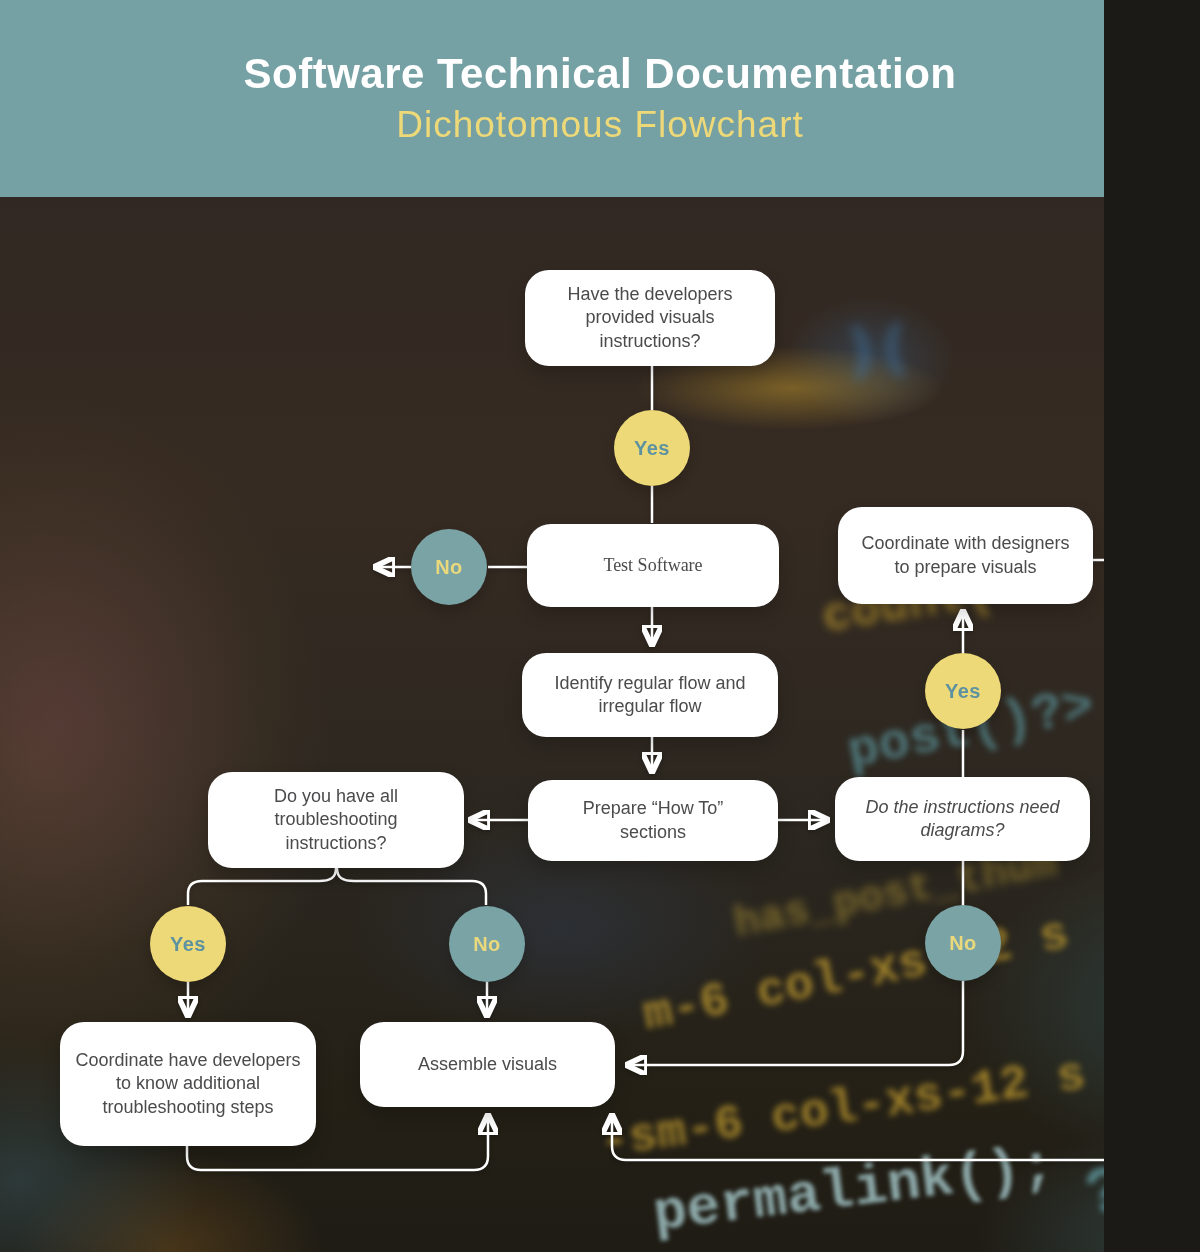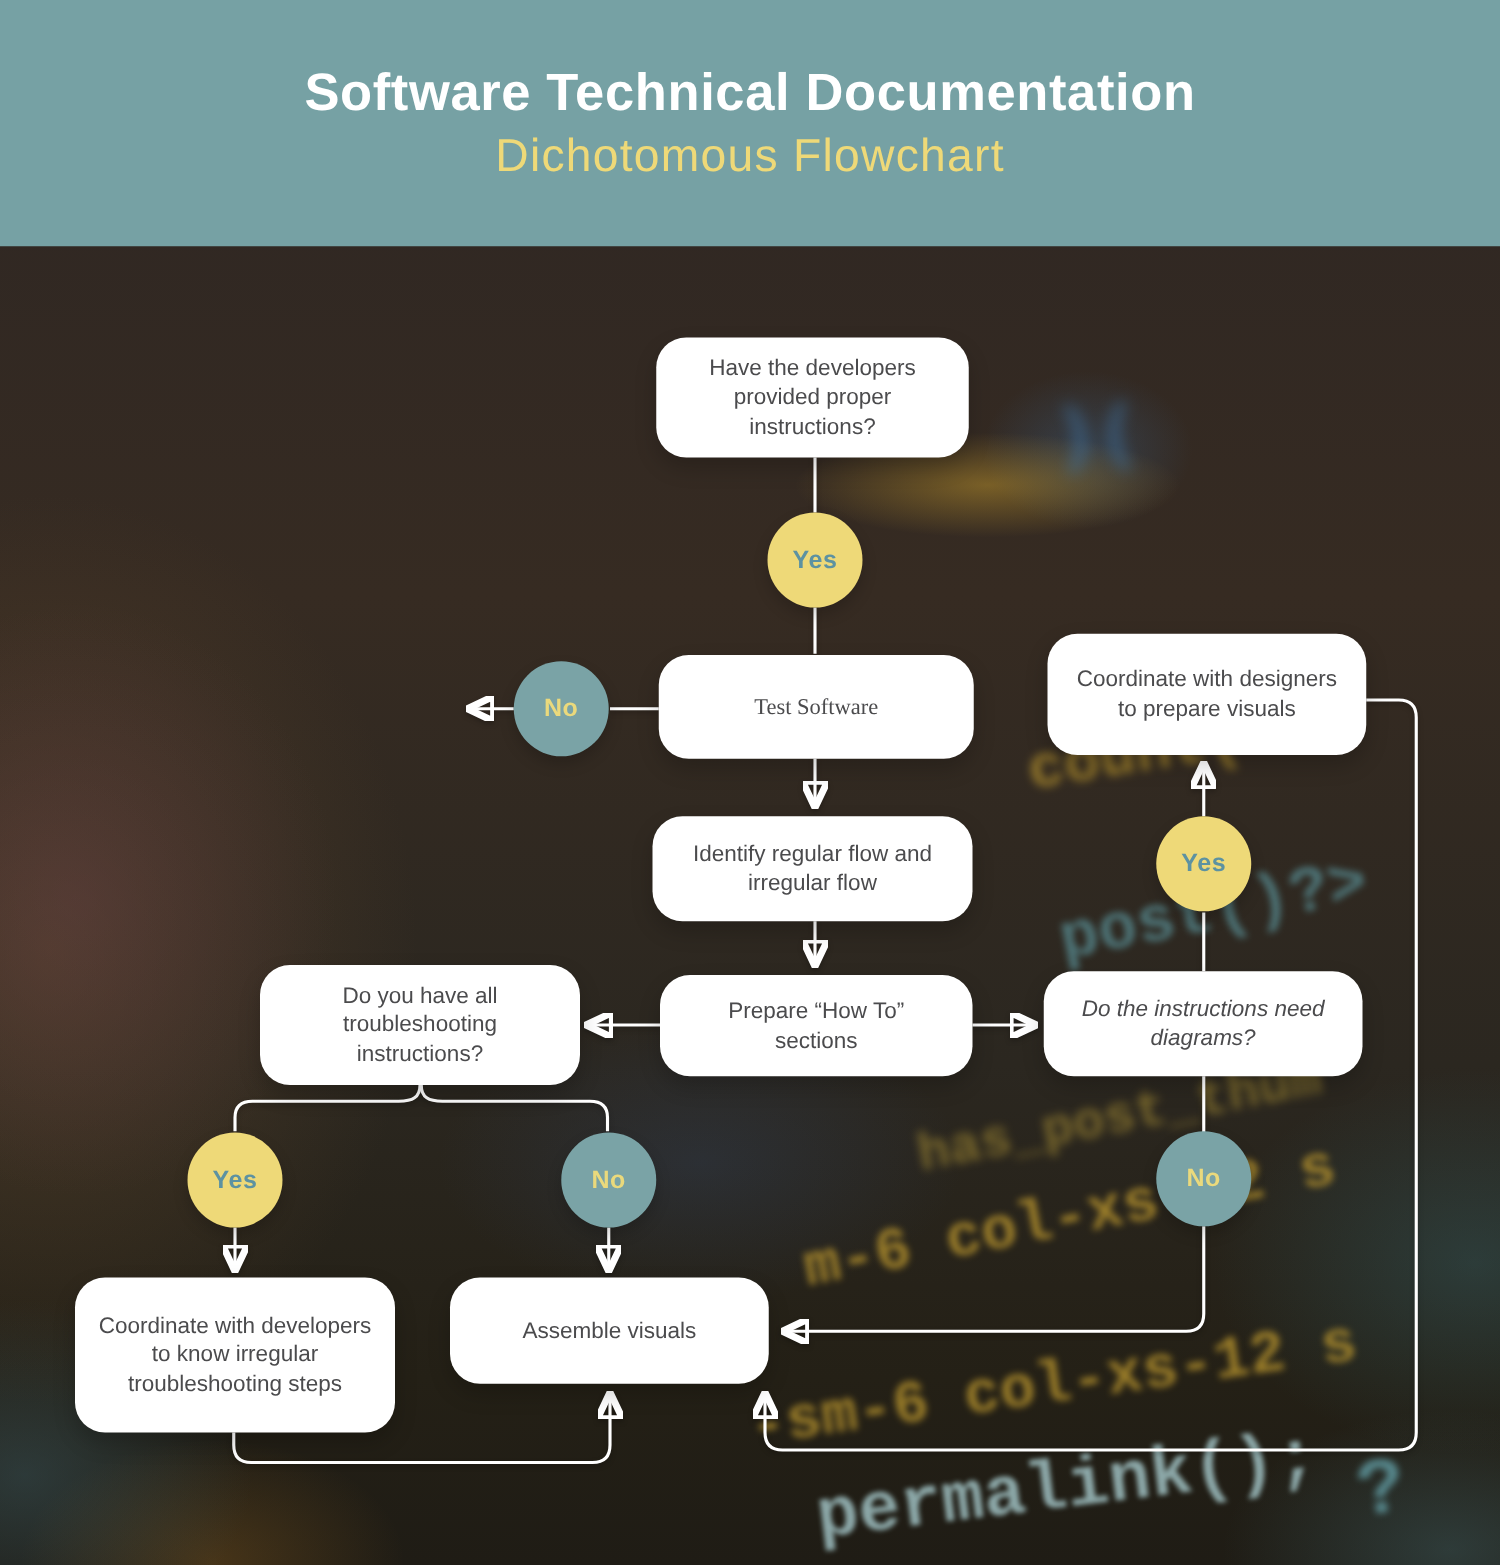--- a/index.html
+++ b/index.html
@@ -7,21 +7,21 @@
     --accent-yellow:#eed978;
     --accent-teal:#7aa3a6;
     --yellow-text:#5d92a1;
     --teal-text:#ead97c;
     --line:#ffffff;
     --box-text:#4b4b4d;
   }
   *{margin:0;padding:0;box-sizing:border-box;}
   html,body{background:#1c1a17;}
   .page{
-    position:relative;width:1200px;height:1252px;overflow:hidden;
+    position:relative;width:1104px;height:1252px;overflow:hidden;
     font-family:"Liberation Sans","DejaVu Sans",sans-serif;
     background:
       radial-gradient(220px 60px at 790px 388px, rgba(205,160,45,.45), transparent 70%),
       radial-gradient(120px 90px at 870px 360px, rgba(60,105,150,.35), transparent 70%),
       radial-gradient(300px 340px at 60px 720px, rgba(128,70,100,.22), transparent 70%),
       radial-gradient(420px 520px at 40px 760px, rgba(98,72,44,.55), transparent 70%),
       radial-gradient(260px 200px at 20px 1180px, rgba(66,108,122,.35), transparent 70%),
       radial-gradient(300px 220px at 1180px 1010px, rgba(58,118,130,.30), transparent 70%),
       radial-gradient(260px 160px at 1160px 1240px, rgba(80,130,140,.30), transparent 70%),
       radial-gradient(220px 140px at 170px 1250px, rgba(190,125,35,.25), transparent 70%),
@@ -135,42 +135,42 @@
     <path d="M963 981 V1051 Q963 1065 949 1065 H628" marker-end="url(#arrow)"></path>
     <path d="M1093 560 H1119 Q1133 560 1133 574 V1146 Q1133 1160 1119 1160 H626 Q612 1160 612 1146 V1116" marker-end="url(#arrow)"></path>
     <path d="M336 868 C336 878 330 881 319 881 H202 Q188 881 188 894 V905"></path>
     <path d="M337 868 C337 878 343 881 354 881 H472 Q486 881 486 894 V905"></path>
     <path d="M188 982 V1015" marker-end="url(#arrow)"></path>
     <path d="M487 982 V1015" marker-end="url(#arrow)"></path>
     <path d="M187 1146 V1156 Q187 1170 201 1170 H474 Q488 1170 488 1156 V1116" marker-end="url(#arrow)"></path>
   </svg>
 
   <div class="box n-start">
-    <span>Have the developers provided proper instructions?</span>
+    <span>Have the developers provided visuals instructions?</span>
   </div>
   <div class="box n-test">
     <span>Test Software</span>
   </div>
   <div class="box n-designers">
     <span>Coordinate with designers to prepare visuals</span>
   </div>
   <div class="box n-identify">
     <span>Identify regular flow and irregular flow</span>
   </div>
   <div class="box n-prepare">
     <span>Prepare “How To” sections</span>
   </div>
   <div class="box n-trouble">
     <span>Do you have all troubleshooting instructions?</span>
   </div>
   <div class="box n-diagrams">
     <span>Do the instructions need diagrams?</span>
   </div>
   <div class="box n-developers">
-    <span>Coordinate with developers to know irregular troubleshooting steps</span>
+    <span>Coordinate have developers to know additional troubleshooting steps</span>
   </div>
   <div class="box n-assemble">
     <span>Assemble visuals</span>
   </div>
 
   <div class="circle yellow c-yes1">
     <span>Yes</span>
   </div>
   <div class="circle teal c-no1">
     <span>No</span>

